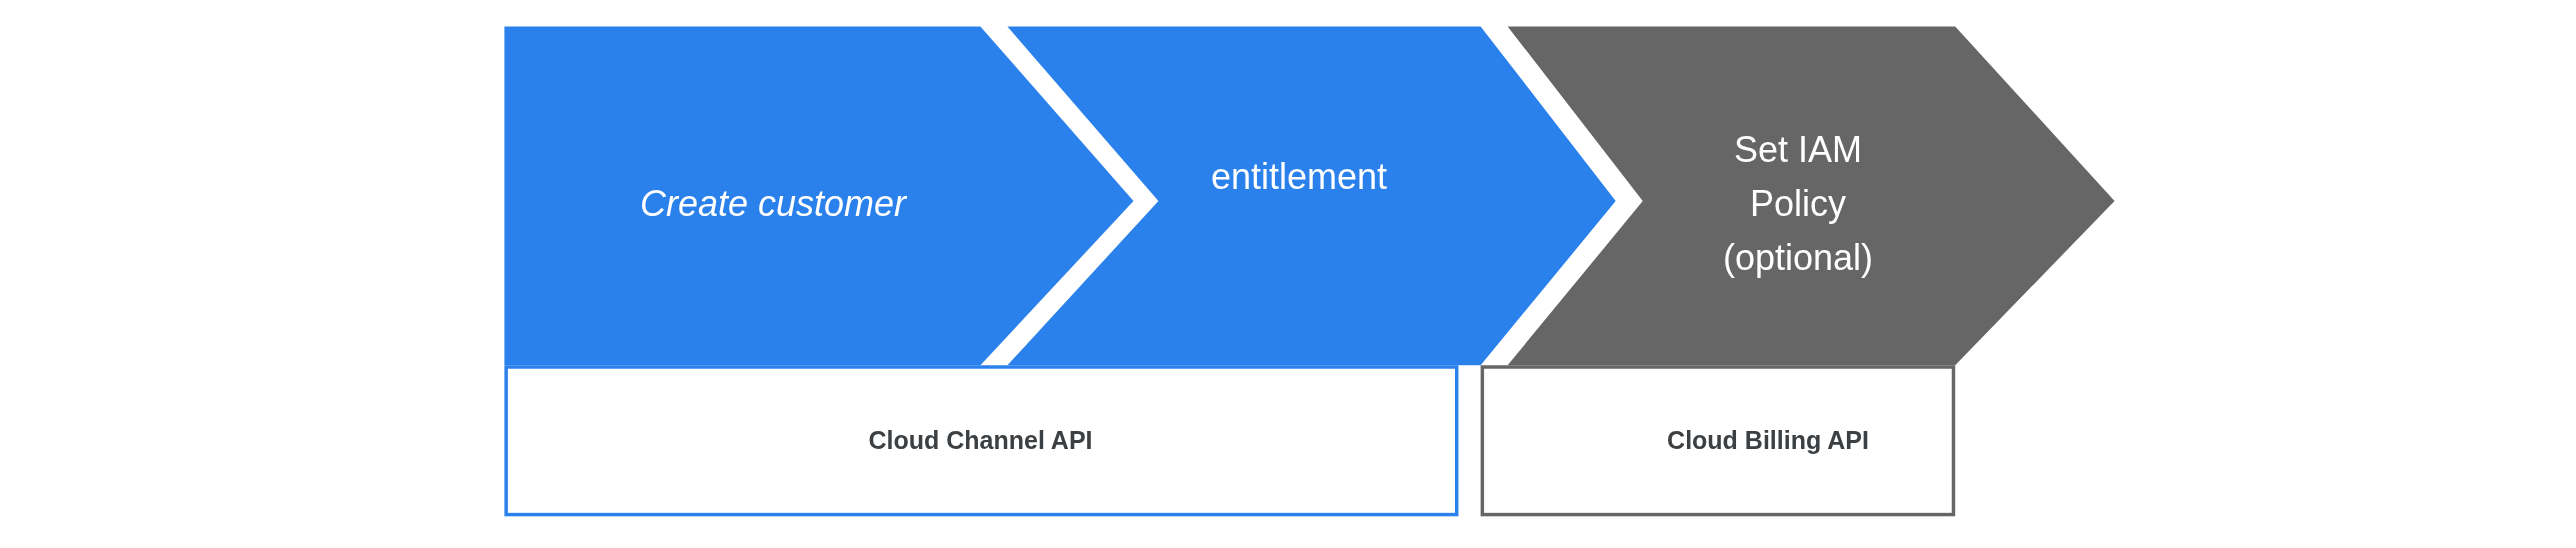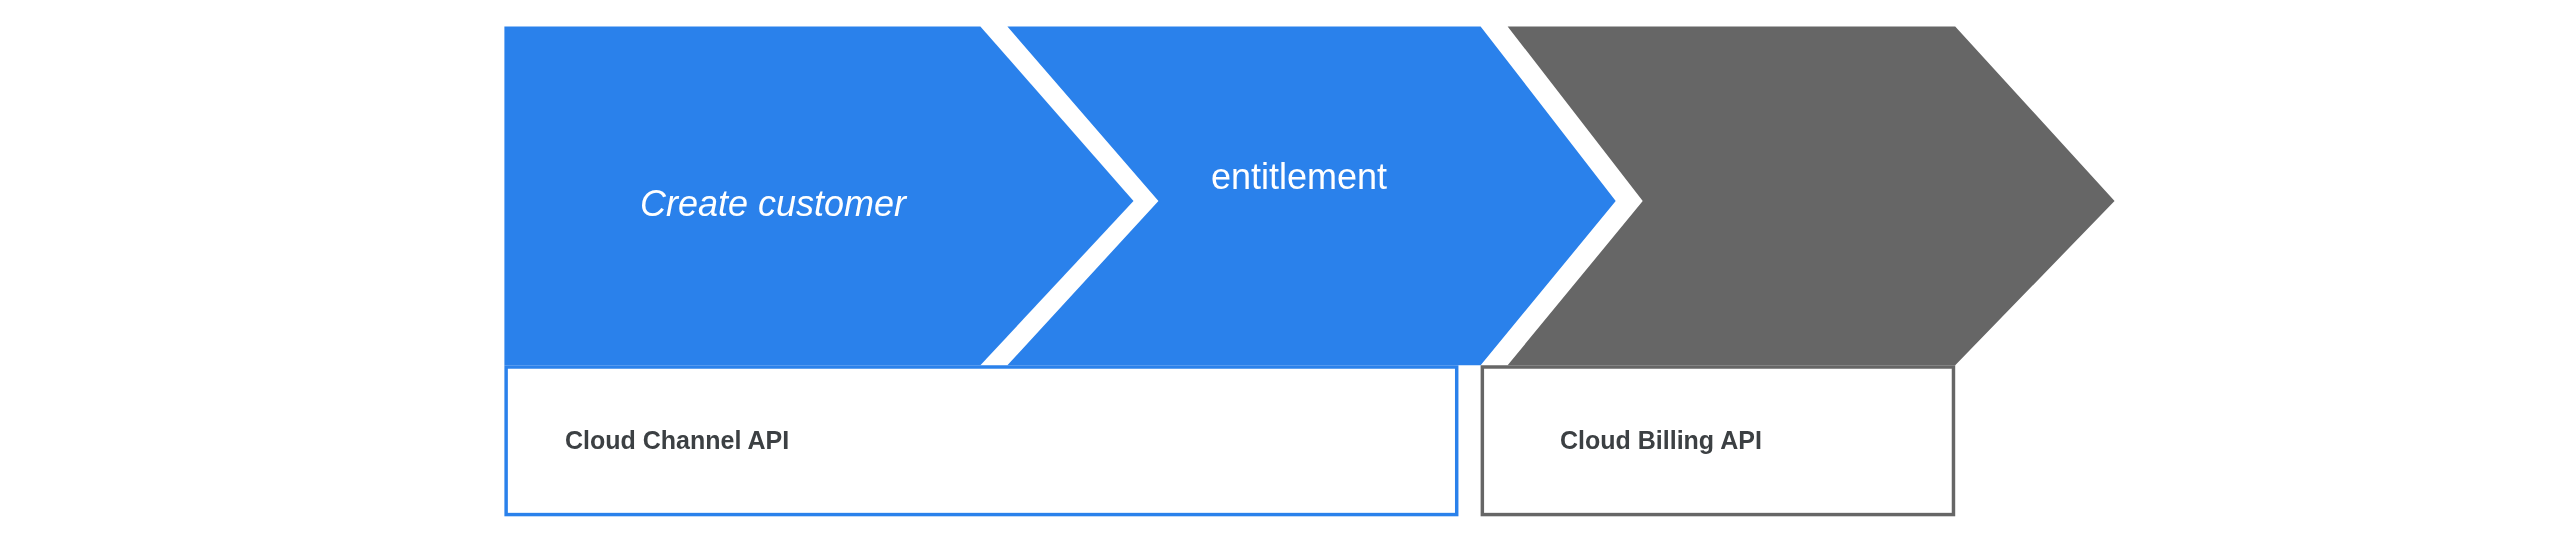--- a/index.html
+++ b/index.html
@@ -35,21 +35,21 @@
     white-space: nowrap;
     font-weight: 400;
     pointer-events: none;
   }
   .api-label {
     position: absolute;
     color: #3c4043;
     font-size: 25px;
     line-height: 30.5px;
     font-weight: bold;
-    text-align: left;
+    text-align: center;
     white-space: nowrap;
     pointer-events: none;
   }
   
   #stage-1-label {
     left: 565px;
     top: 177px;
     width: 416px;
     font-style: italic;
   }
@@ -97,19 +97,24 @@
   </svg>
 
   <div class="stage-label" id="stage-1-label">
     <div>Create customer</div>
   </div>
 
   <div class="stage-label" id="stage-2-label">
     <div>entitlement</div>
   </div>
 
+  <div class="stage-label" id="stage-3-label">
+    <div>Set IAM</div>
+    <div>Policy</div>
+    <div>(optional)</div>
+  </div>
 
   <div class="api-label" id="api-label-1">Cloud Channel API</div>
 
   <div class="api-label" id="api-label-2">Cloud Billing API</div>
 
 </div>
 
 
 </body></html>

